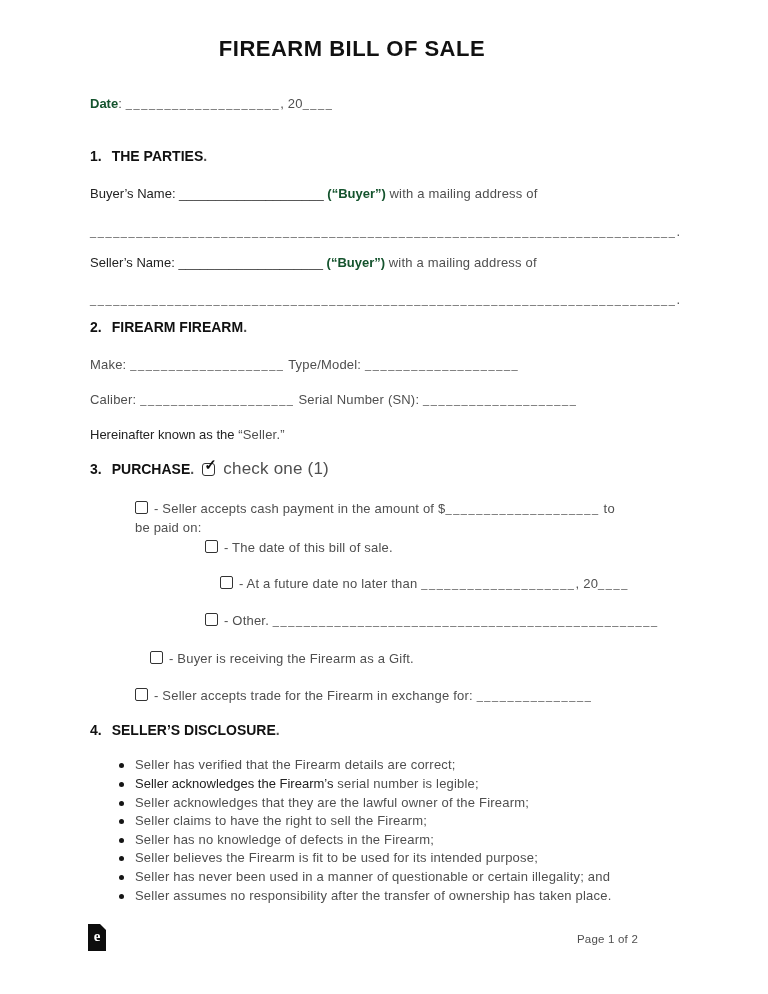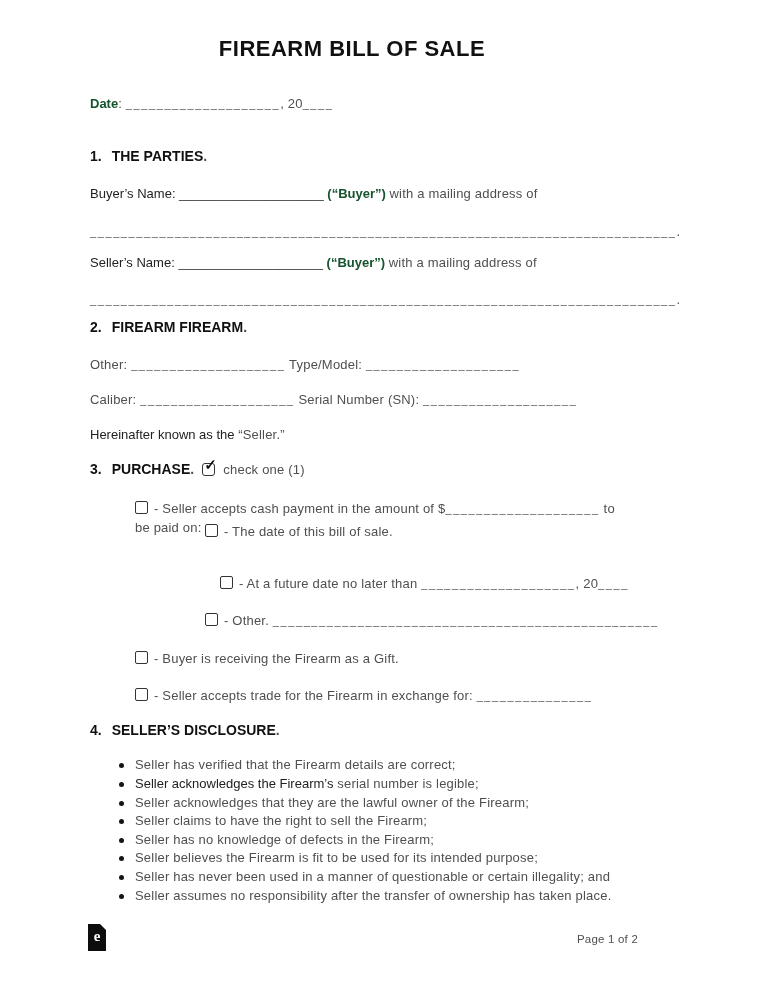--- a/index.html
+++ b/index.html
@@ -63,38 +63,38 @@
   <div class="row" style="left:90px;top:186px;"><span class="dark">Buyer’s Name: </span><span class="solidblank">____________________</span><span class="bold"> (“Buyer”) </span><span class="light">with a mailing address of</span></div>
 
   <div class="row" style="left:90px;top:224px;"><span class="blank">____________________________________________________________________________</span><span class="light">.</span></div>
 
   <div class="row" style="left:90px;top:255px;"><span class="dark">Seller’s Name: </span><span class="solidblank">____________________</span><span class="bold"> (“Buyer”) </span><span class="light">with a mailing address of</span></div>
 
   <div class="row" style="left:90px;top:292px;"><span class="blank">____________________________________________________________________________</span><span class="light">.</span></div>
 
   <div class="row h" style="left:90px;top:319px;"><span class="num">2.</span><span>FIREARM FIREARM</span><span class="light">.</span></div>
 
-  <div class="row" style="left:90px;top:357px;"><span class="light">Other: </span><span class="blank">____________________</span><span class="light"> Type/Model: </span><span class="blank">____________________</span></div>
+  <div class="row" style="left:90px;top:357px;"><span class="light">Make: </span><span class="blank">____________________</span><span class="light"> Type/Model: </span><span class="blank">____________________</span></div>
 
   <div class="row" style="left:90px;top:392px;"><span class="light">Caliber: </span><span class="blank">____________________</span><span class="light"> Serial Number (SN): </span><span class="blank">____________________</span></div>
 
   <div class="row" style="left:90px;top:427px;"><span class="dark">Hereinafter known as the </span><span class="light">“Seller.”</span></div>
 
-  <div class="row h" style="left:90px;top:461px;"><span class="num">3.</span><span>PURCHASE</span><span class="light">.</span><span class="cbx checked"><span class="tick">✓</span></span><span class="light" style="font-weight:normal;font-size:13px;">check one (1)</span></div>
+  <div class="row h" style="left:90px;top:461px;"><span class="num">3.</span><span>PURCHASE</span><span class="light">.</span><span class="cbx checked"><span class="tick">✓</span></span><span class="light" style="font-weight:normal;font-size:17px;">check one (1)</span></div>
 
   <div class="row" style="left:135px;top:501px;"><span class="cbx"></span><span class="light">- Seller accepts cash payment in the amount of $</span><span class="blank">____________________</span><span class="light"> to</span></div>
   <div class="row" style="left:135px;top:520px;"><span class="light">be paid on:</span></div>
 
-  <div class="row" style="left:205px;top:524px;"><span class="cbx"></span><span class="light">- The date of this bill of sale.</span></div>
+  <div class="row" style="left:205px;top:540px;"><span class="cbx"></span><span class="light">- The date of this bill of sale.</span></div>
 
   <div class="row" style="left:205px;top:576px;margin-left:15px;"><span class="cbx"></span><span class="light">- At a future date no later than </span><span class="blank">____________________</span><span class="light">, 20</span><span class="blank">____</span></div>
 
   <div class="row" style="left:205px;top:613px;"><span class="cbx"></span><span class="light">- Other. </span><span class="blank">__________________________________________________</span></div>
 
-  <div class="row" style="left:135px;top:651px;"><span class="cbx"></span><span class="light">- Buyer is receiving the Firearm as a Gift.</span></div>
+  <div class="row" style="left:150px;top:651px;"><span class="cbx"></span><span class="light">- Buyer is receiving the Firearm as a Gift.</span></div>
 
   <div class="row" style="left:135px;top:688px;"><span class="cbx"></span><span class="light">- Seller accepts trade for the Firearm in exchange for: </span><span class="blank">_______________</span></div>
 
   <div class="row h" style="left:90px;top:722px;"><span class="num">4.</span><span>SELLER’S DISCLOSURE</span><span class="light">.</span></div>
 
   <span class="bullet-dot" style="left:119px;top:757px;"></span>
   <div class="row" style="left:135px;top:757px;"><span class="dark"></span><span class="light">Seller has verified that the Firearm details are correct;</span></div>
 
   <span class="bullet-dot" style="left:119px;top:776px;"></span>
   <div class="row" style="left:135px;top:776px;"><span class="dark">Seller acknowledges the Firearm’s</span><span class="light"> serial number is legible;</span></div>

